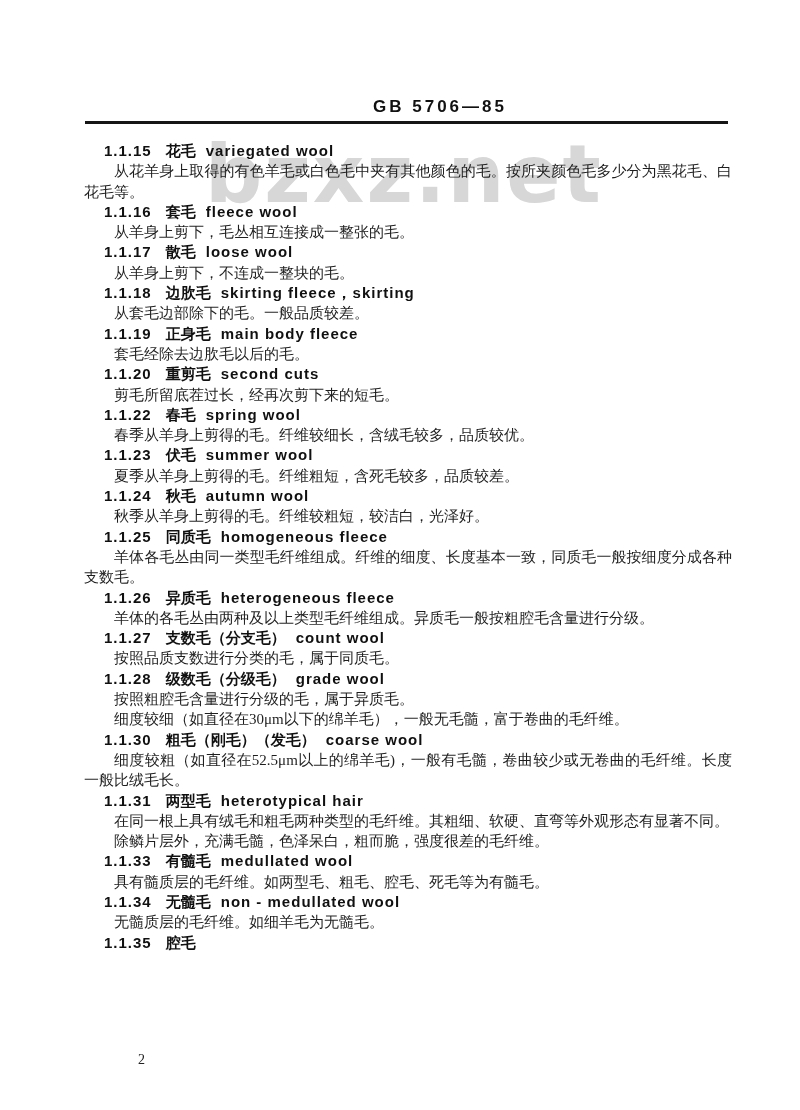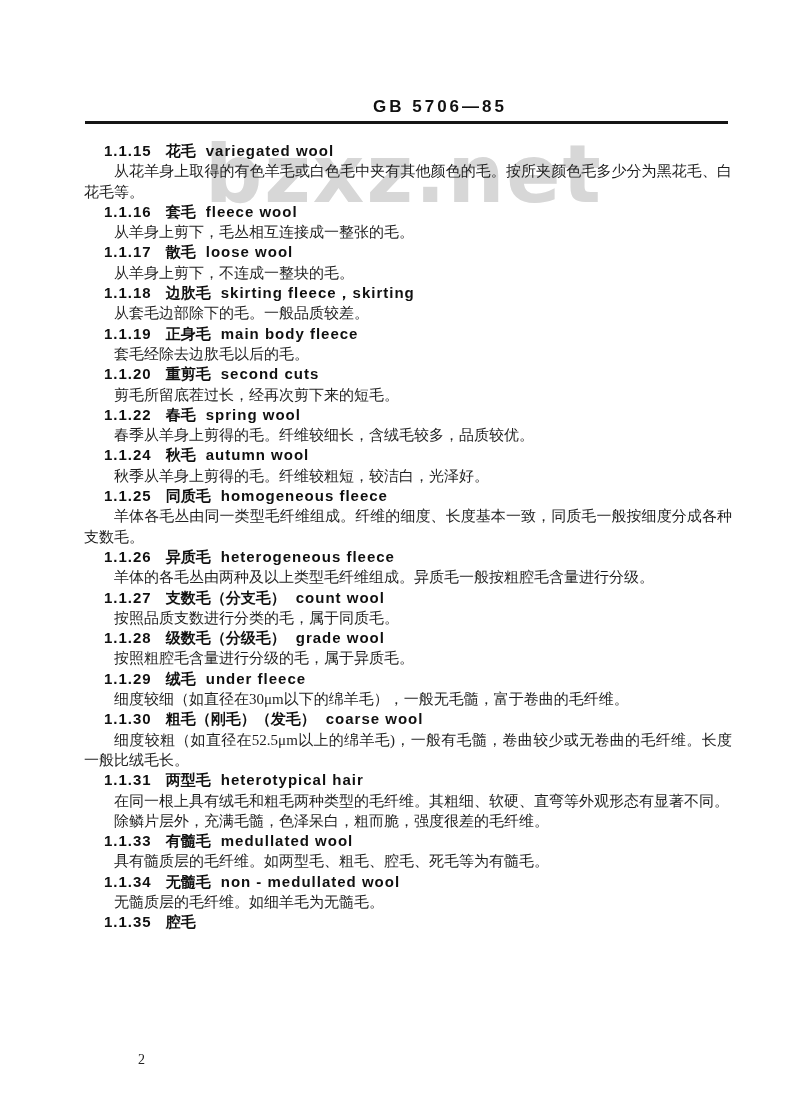--- a/index.html
+++ b/index.html
@@ -142,20 +142,26 @@
     </div>
 
 
     <div class="entry">
       <div class="entry-heading">
         <span class="num">1.1.22</span><span class="cn">春毛</span><span class="en">spring wool</span>
       </div>
       <p class="entry-def">春季从羊身上剪得的毛。纤维较细长，含绒毛较多，品质较优。</p>
     </div>
 
+    <div class="entry">
+      <div class="entry-heading">
+        <span class="num">1.1.23</span><span class="cn">伏毛</span><span class="en">summer wool</span>
+      </div>
+      <p class="entry-def">夏季从羊身上剪得的毛。纤维粗短，含死毛较多，品质较差。</p>
+    </div>
 
     <div class="entry">
       <div class="entry-heading">
         <span class="num">1.1.24</span><span class="cn">秋毛</span><span class="en">autumn wool</span>
       </div>
       <p class="entry-def">秋季从羊身上剪得的毛。纤维较粗短，较洁白，光泽好。</p>
     </div>
 
     <div class="entry">
       <div class="entry-heading">
@@ -179,23 +185,20 @@
     </div>
 
     <div class="entry">
       <div class="entry-heading">
         <span class="num">1.1.28</span><span class="cn">级数毛（分级毛）</span><span class="en">grade wool</span>
       </div>
       <p class="entry-def">按照粗腔毛含量进行分级的毛，属于异质毛。</p>
     </div>
 
     <div class="entry">
-      <div class="entry-heading">
-        <span class="num">1.1.29</span><span class="cn">绒毛</span><span class="en">under fleece</span>
-      </div>
       <p class="entry-def">细度较细（如直径在30μm以下的绵羊毛），一般无毛髓，富于卷曲的毛纤维。</p>
     </div>
 
     <div class="entry">
       <div class="entry-heading">
         <span class="num">1.1.30</span><span class="cn">粗毛（刚毛）（发毛）</span><span class="en">coarse wool</span>
       </div>
       <p class="entry-def">细度较粗（如直径在52.5μm以上的绵羊毛)，一般有毛髓，卷曲较少或无卷曲的毛纤维。长度一般比绒毛长。</p>
     </div>
 

